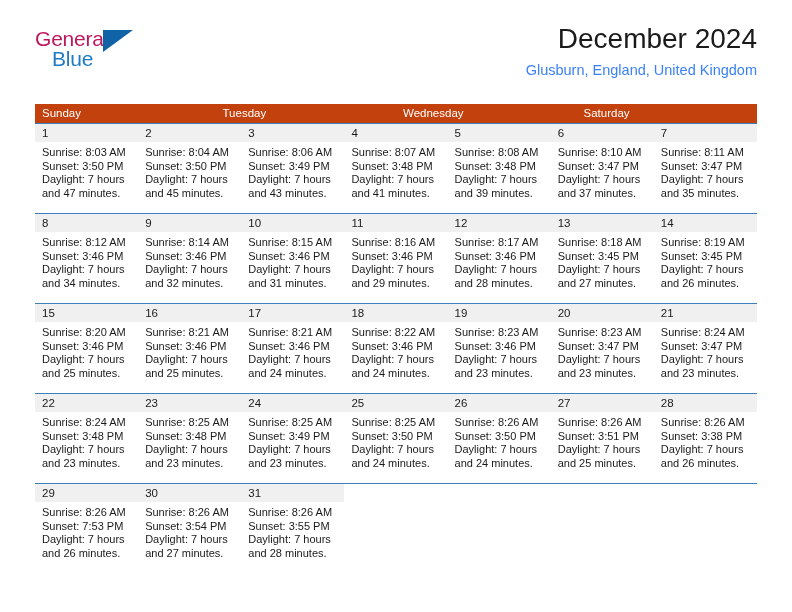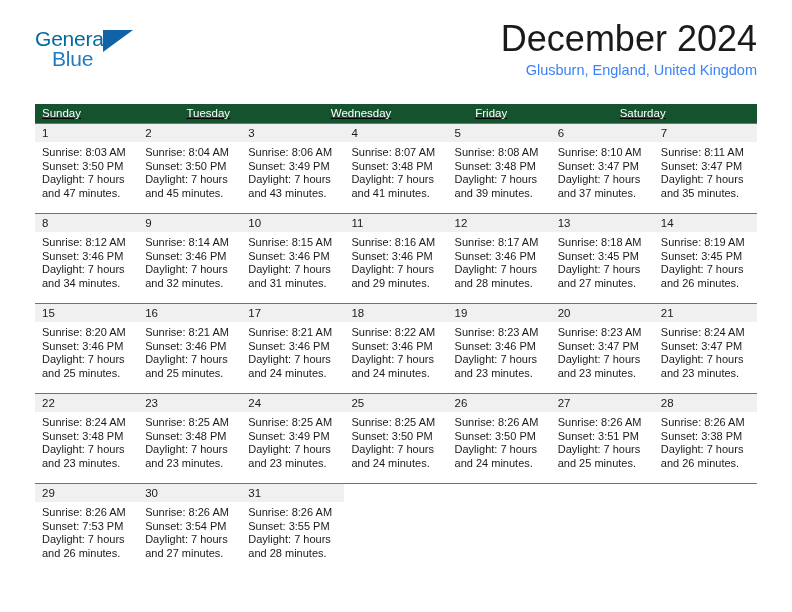--- a/index.html
+++ b/index.html
@@ -31,21 +31,21 @@
   }
   .logo {
     position: absolute;
     left: 0px;
     top: 28px;
     width: 130px;
     height: 48px;
   }
   .logo-general {
     font-size: 21px;
-    color: #0369a1;
+    color: #be185d;
     letter-spacing: -0.2px;
     line-height: 22px;
     font-family: "Liberation Sans", sans-serif;
   }
   .logo-blue {
     font-size: 21px;
     color: #1f7bc4;
     letter-spacing: -0.2px;
     line-height: 22px;
     margin-left: 17px;
@@ -61,21 +61,21 @@
     border-left: 30px solid #1163a8;
     border-bottom: 22px solid transparent;
   }
   .title-block {
     position: absolute;
     right: 0px;
     top: 22px;
     text-align: right;
   }
   .cal-title {
-    font-size: 36px;
+    font-size: 28px;
     font-weight: normal;
     color: #1a1a1a;
     line-height: 34px;
     white-space: nowrap;
   }
   .cal-subtitle {
     font-size: 14.5px;
     color: #3b82f6;
     line-height: 20px;
     margin-top: 4px;
@@ -84,23 +84,22 @@
 
   
   .calendar {
     position: absolute;
     left: 35px;
     top: 104px;
     width: 722px;
   }
   .weekday-row {
     display: flex;
-    background: #14532d;
+    background: #c2410c;
     height: 19px;
-    text-decoration: underline;
   }
   .weekday-cell {
     flex: 1 1 0;
     color: #ffffff;
     font-size: 11.5px;
     line-height: 19px;
     padding-left: 7px;
     box-sizing: border-box;
     white-space: nowrap;
     overflow: hidden;
@@ -160,21 +159,20 @@
     </div>
 
   </div>
 
   <div class="calendar">
 
     <div class="weekday-row">
       <div class="weekday-cell">Sunday</div>
       <div class="weekday-cell">Tuesday</div>
       <div class="weekday-cell">Wednesday</div>
-      <div class="weekday-cell">Friday</div>
       <div class="weekday-cell">Saturday</div>
     </div>
 
     <div class="week">
       <div class="daycell">
           <div class="numbar">1</div>
           <div class="info">
             <div>Sunrise: 8:03 AM</div>
             <div>Sunset: 3:50 PM</div>
             <div>Daylight: 7 hours</div>

